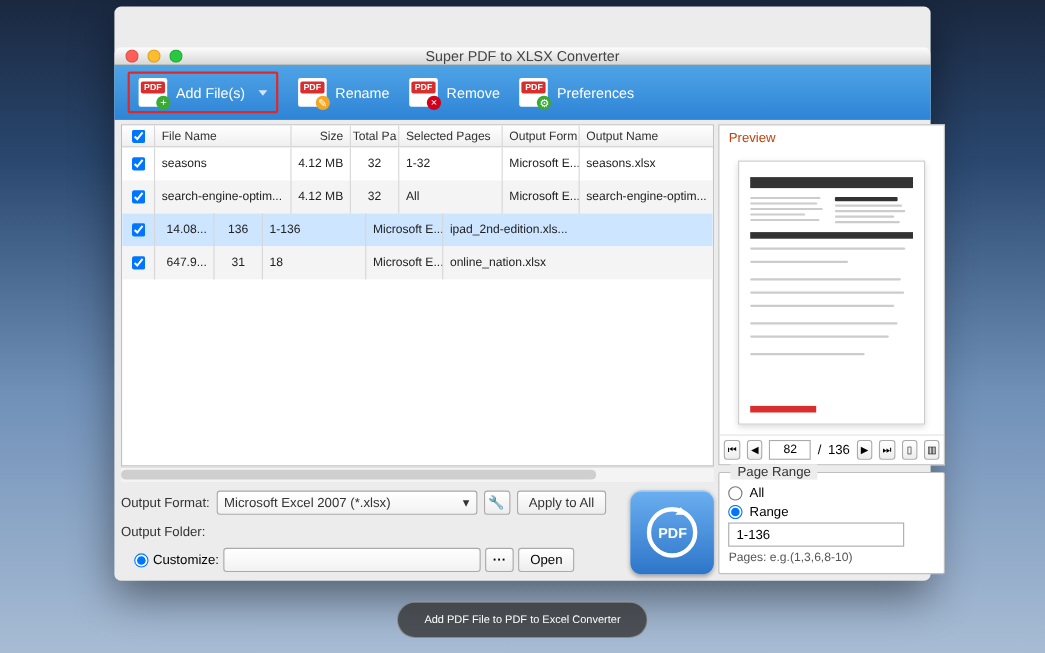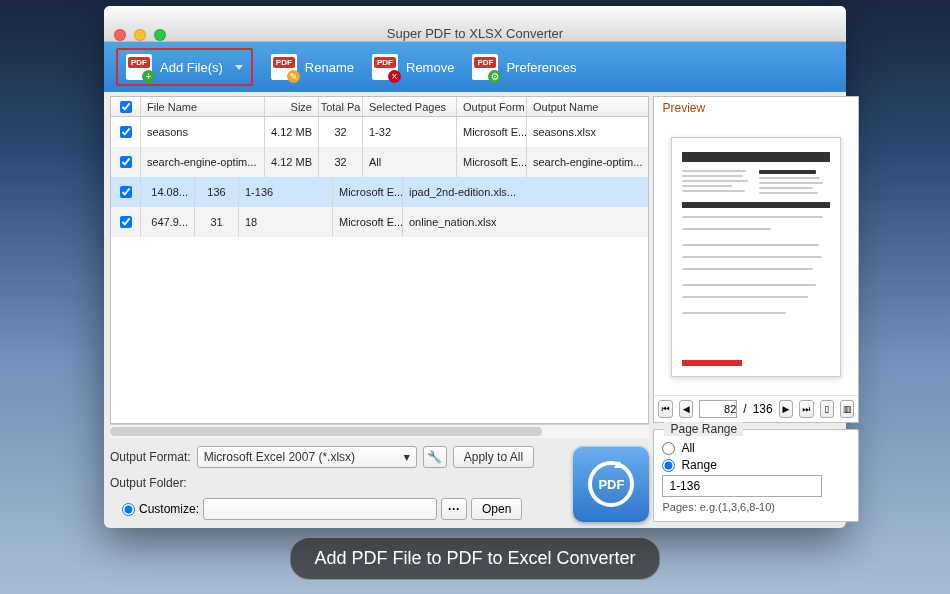--- a/index.html
+++ b/index.html
@@ -14,26 +14,27 @@
 .window {
   position: absolute;
   top: 6px; left: 104px;
   width: 742px; height: 522px;
   background: #ececec;
   border-radius: 6px;
   box-shadow: 0 14px 40px rgba(0,0,0,.45);
   display: flex; flex-direction: column;
 }
 .titlebar {
-  height: 36px;
+  height: 16px;
   background: linear-gradient(#fdfdfd,#d8d8d8);
   border-bottom: 1px solid #b9b9b9;
   border-radius: 6px 6px 0 0;
-  display: flex; align-items: flex-end;
+  display: flex; align-items: center;
   position: relative;
+  margin-top: 37px;
 }
 .lights { display: flex; gap: 8px; margin-left: 10px; }
 .light { width: 12px; height: 12px; border-radius: 50%; border: 1px solid rgba(0,0,0,.15);}
 .red{background:#ff5f57}.yellow{background:#ffbd2e}.green{background:#28c940}
 .title { position:absolute; left:0; right:0; text-align:center; font-size:13px; color:#444;}
 .toolbar {
   height: 50px;
   background: linear-gradient(#4fa4e6,#2e84d6);
   display: flex; align-items: center; padding: 0 12px; gap: 18px;
   color: #fff; font-size: 13px;
@@ -75,21 +76,21 @@
 input[type=checkbox]{width:12px;height:12px}
 .hscroll{height:14px;position:relative;background:#f4f4f4;border-top:1px solid #cfcfcf}
 .hscroll::after{content:"";position:absolute;left:0;top:2px;bottom:2px;width:80%;background:#cfcfcf;border-radius:6px}
 .bottom{margin-top:8px;display:flex;gap:0}
 .bottom-left{flex:1}
 .row{display:flex;align-items:center;gap:6px;margin-bottom:8px;font-size:12px;color:#333}
 .select, .textin{
   height:22px;border:1px solid #aaa;border-radius:3px;background:linear-gradient(#fff,#f2f2f2);
   padding:0 6px;font-size:12px;display:flex;align-items:center;
 }
-.select{width:220px;justify-content:space-between}
+.select{width:237px;justify-content:space-between}
 .btn{
   height:22px;padding:0 10px;border:1px solid #aaa;border-radius:3px;
   background:linear-gradient(#fff,#ededed);font-size:12px;cursor:pointer;display:flex;align-items:center;
 }
 .iconbtn{width:24px;padding:0;justify-content:center}
 .textin{width:234px}
 .dotbtn{width:26px;justify-content:center;font-weight:bold}
 .convert-btn{
   width:76px;height:76px;border-radius:10px;
   background:linear-gradient(#6baff0,#2d75c9);
@@ -102,30 +103,30 @@
 .right{width:206px;display:flex;flex-direction:column;gap:6px}
 .preview-panel{border:1px solid #bfbfbf;background:#fff;flex:1;display:flex;flex-direction:column}
 .preview-head{padding:4px 8px;font-size:12px;color:#c2410c}
 .preview-body{flex:1;padding:8px;display:flex;align-items:center;justify-content:center}
 .page{width:170px;height:240px;background:#fff;border:1px solid #ccc;box-shadow:0 2px 6px rgba(0,0,0,.15);padding:10px;display:flex;flex-direction:column;gap:4px}
 .pline{height:2px;background:#ccc;border-radius:1px}
 .pbar{height:10px;background:#333;margin:4px 0}
 .pred{height:6px;background:#d92e2e;width:40%;margin-top:auto}
 .nav{display:flex;align-items:center;justify-content:center;gap:6px;padding:4px;font-size:12px;border-top:1px solid #e2e2e2}
 .navbtn{width:18px;height:18px;border:1px solid #aaa;border-radius:3px;background:linear-gradient(#fff,#ededed);display:flex;align-items:center;justify-content:center;cursor:pointer;font-size:9px}
-.pagein{width:38px;height:18px;border:1px solid #aaa;text-align:right;font-size:11px}
+.pagein{width:38px;height:18px;border:1px solid #aaa;text-align:center;font-size:11px}
 .page-range{border:1px solid #bfbfbf;background:#fff;padding:8px;border-radius:2px;position:relative}
 .page-range-legend{position:absolute;top:-8px;left:10px;background:#ececec;padding:0 6px;font-size:12px;color:#333}
 .radio-row{display:flex;align-items:center;gap:6px;font-size:12px;margin:3px 0}
 .rangein{width:160px;height:22px;border:1px solid #aaa;padding:0 6px;font-size:12px}
 .hint{font-size:11px;color:#555;margin-top:4px}
 .bottom-pill{
   position:absolute;left:50%;transform:translateX(-50%);bottom:14px;
   background:rgba(50,50,50,.78);color:#fff;border:1px solid rgba(255,255,255,.35);
-  border-radius:20px;padding:10px 24px;font-size:18px;
+  border-radius:20px;padding:10px 24px;font-size:10px;
 }
 .cust-row{display:flex;align-items:center;gap:4px;margin-left:12px}
 </style>
 </head>
 <body>
 
 <div class="window">
   <div class="titlebar">
     <div class="lights">
       <div class="light red"></div>

